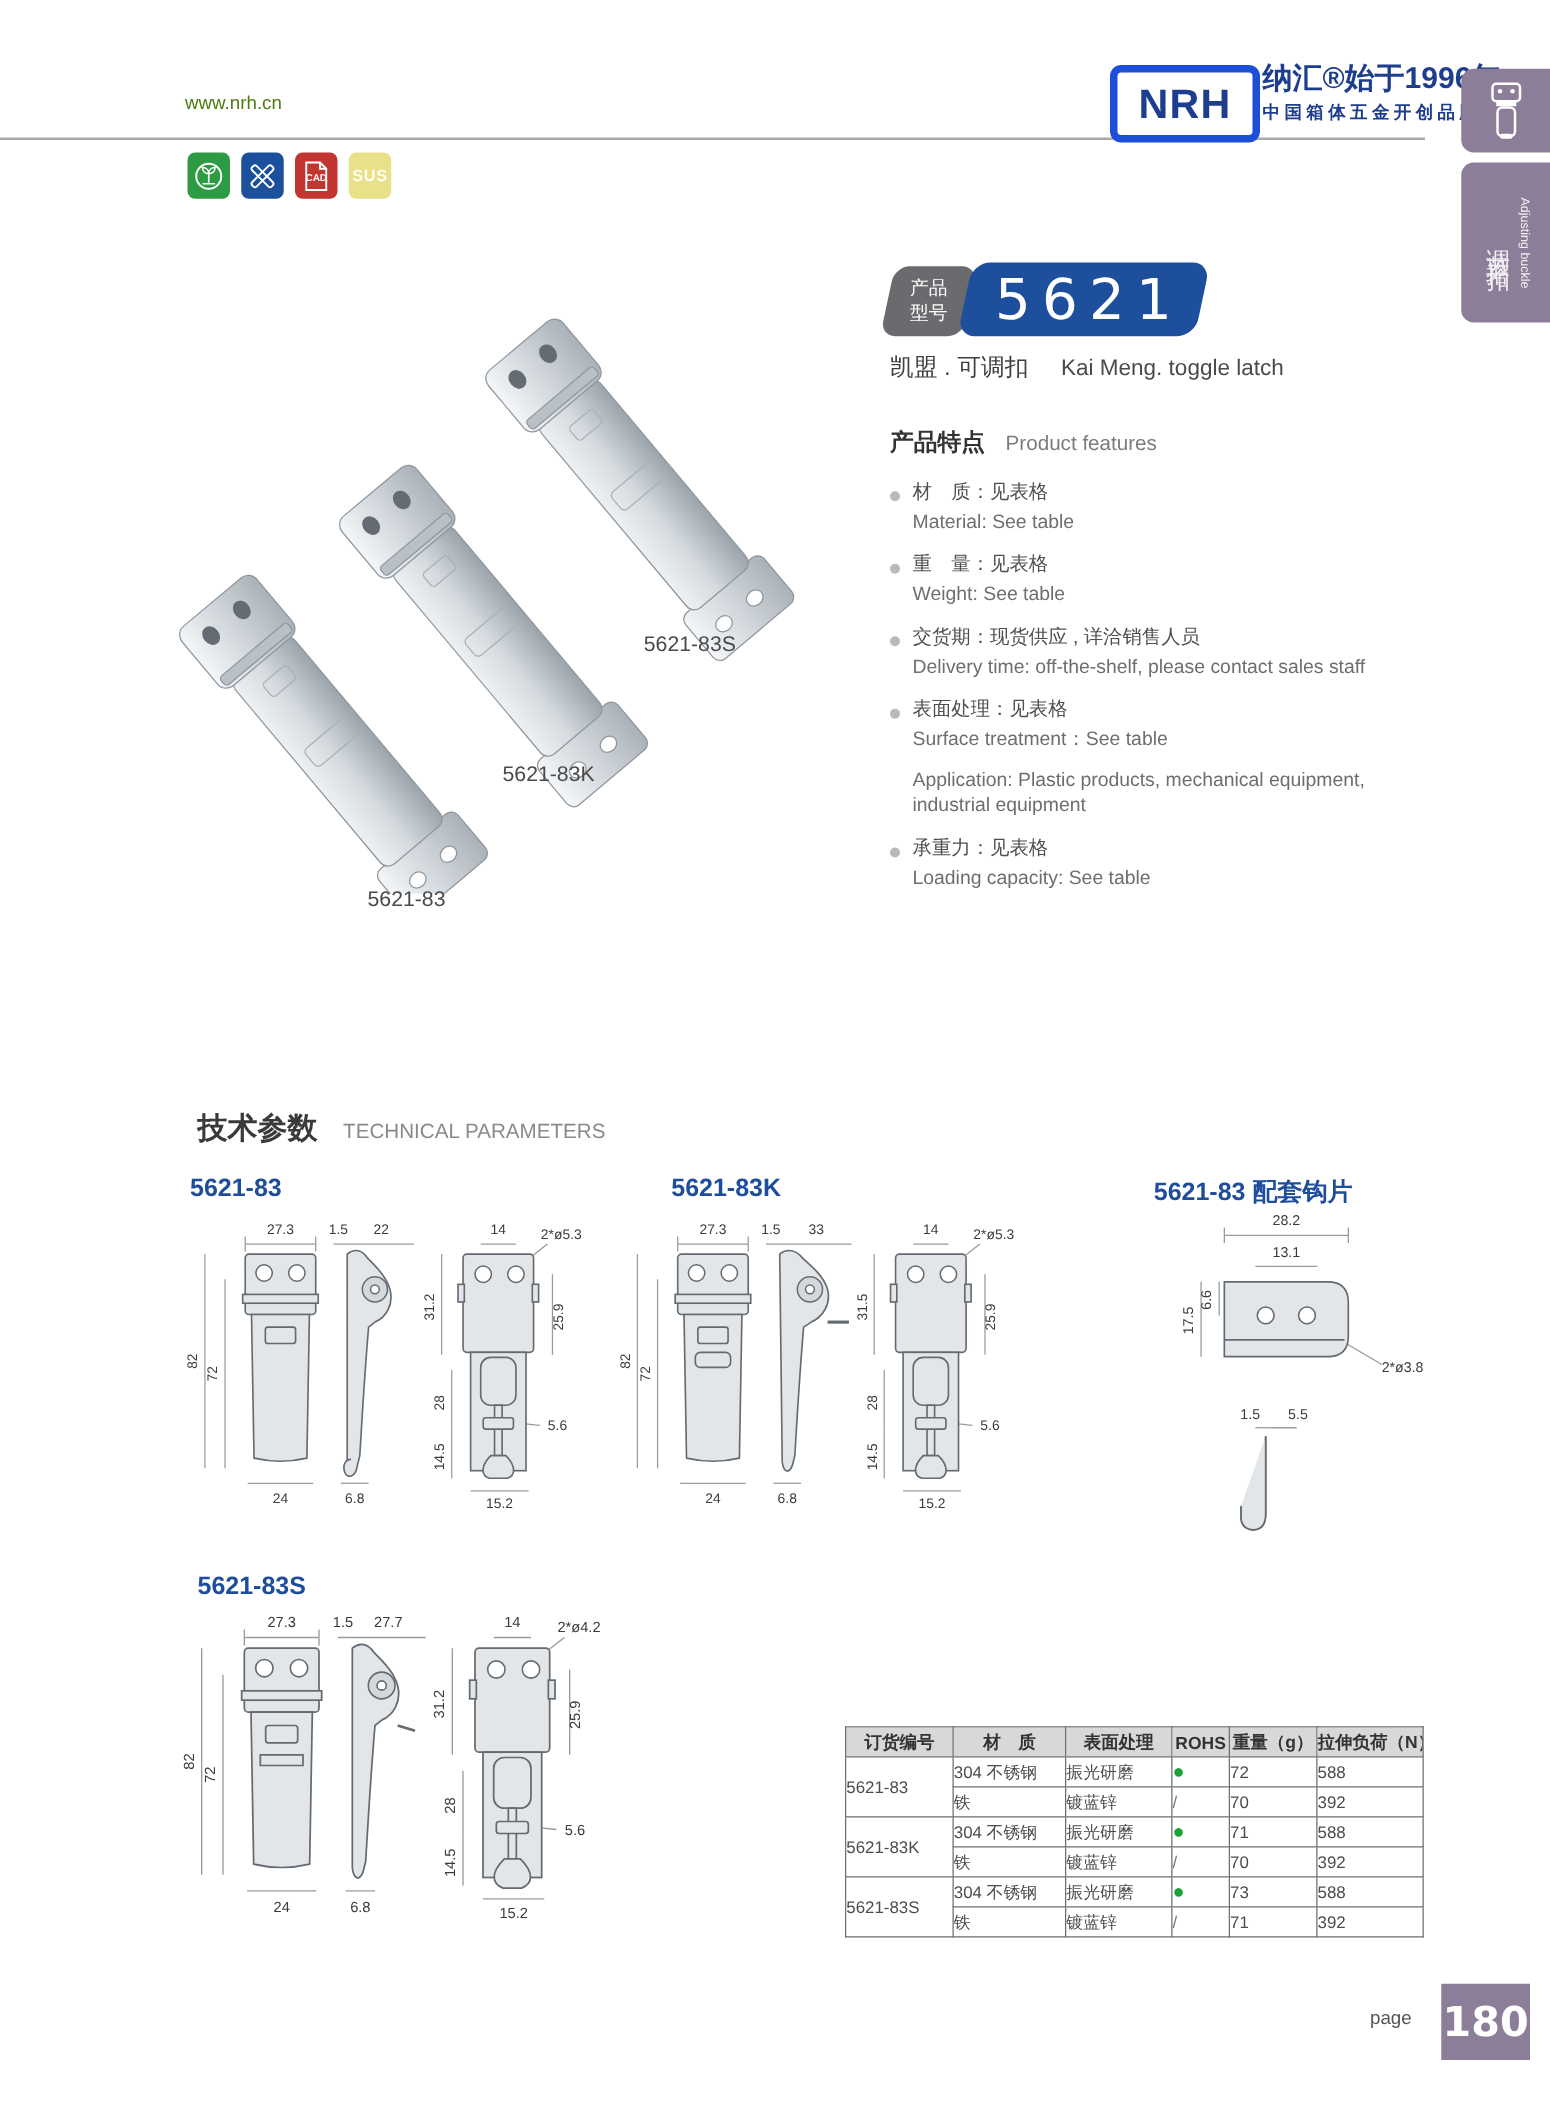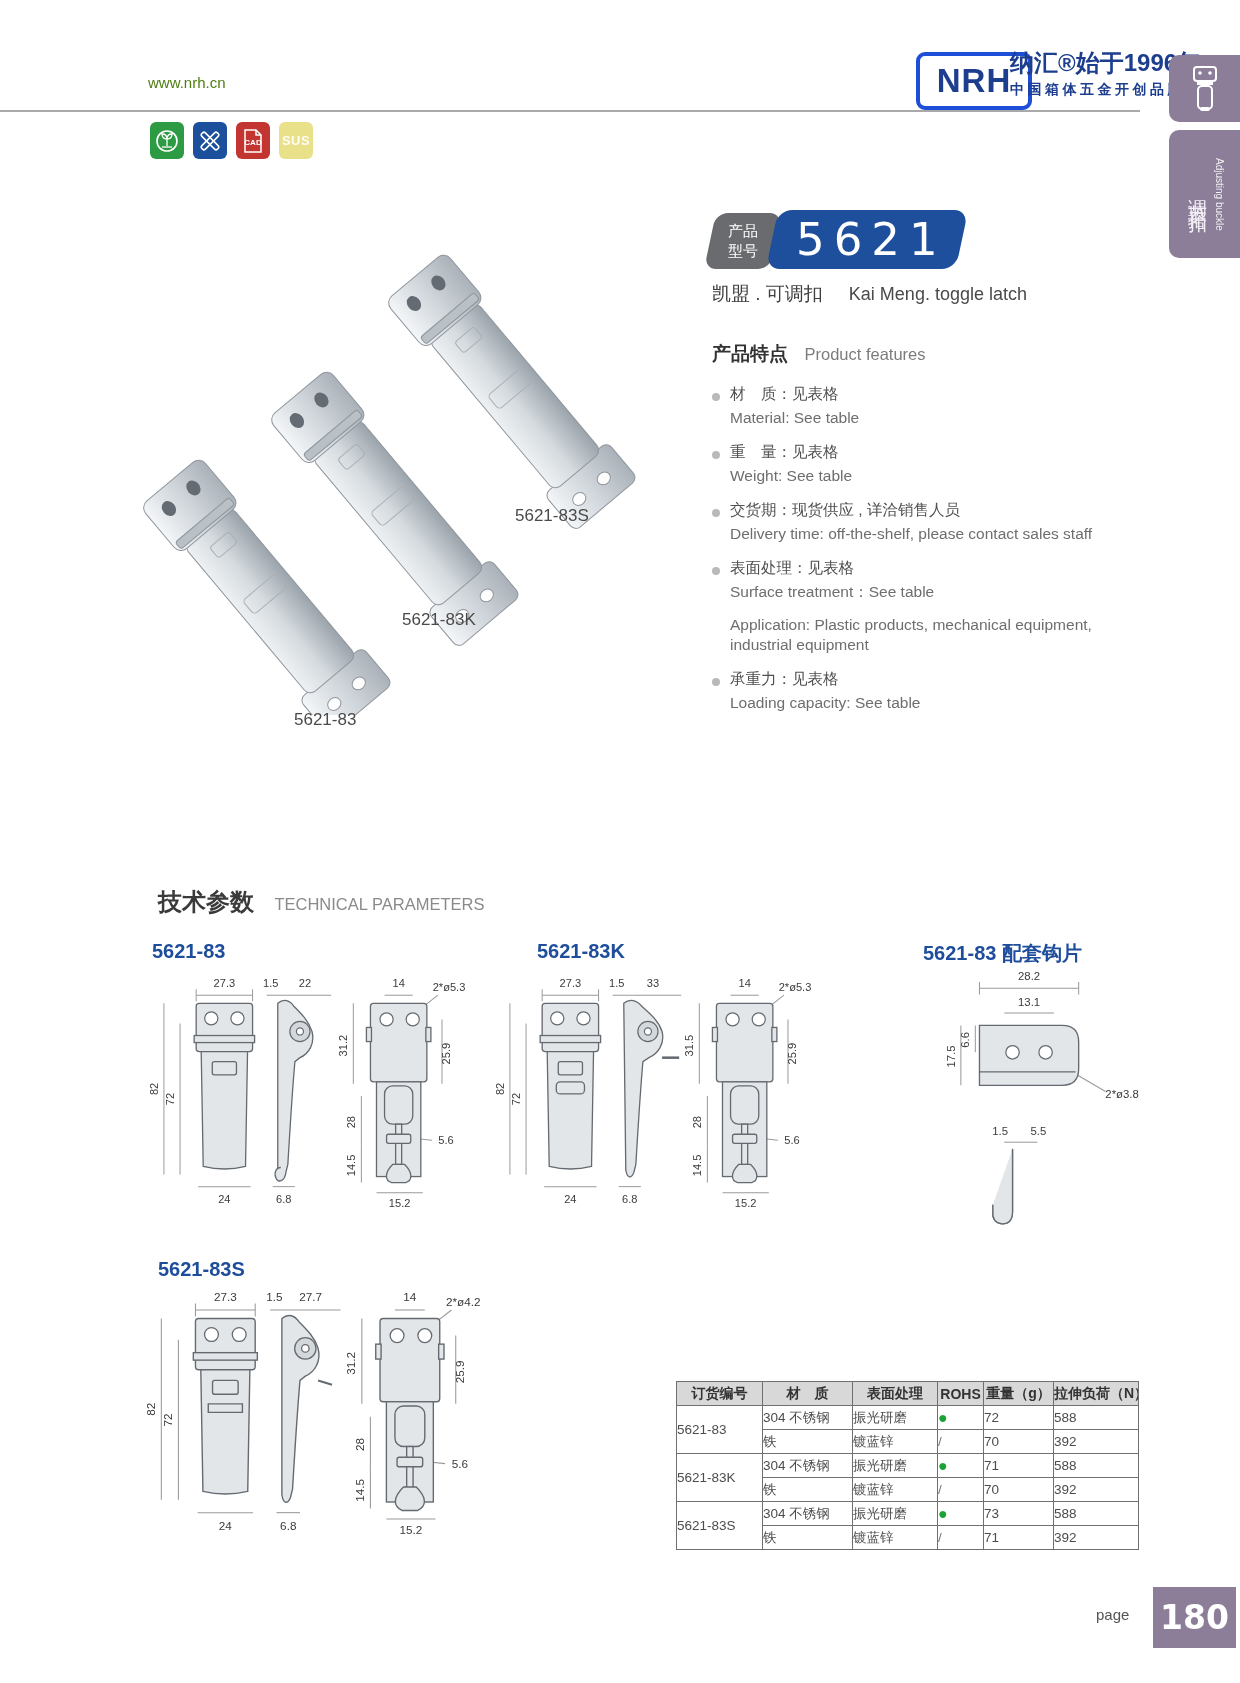--- a/index.html
+++ b/index.html
@@ -2,21 +2,21 @@
 <html><head>
 <meta charset="utf-8">
 <style>
   html,body{margin:0;padding:0;background:#fff;font-family:"Liberation Sans","DejaVu Sans",sans-serif;}
   .page{position:relative;width:1240px;height:1683px;background:#fff;overflow:hidden;}
   .abs{position:absolute;}
 
   
   .website{left:148px;top:74px;font-size:15px;color:#4d7c0f;text-decoration:none;}
   .divider{left:0;top:110px;width:1140px;height:2px;background:#a9a9a9;}
-  .logo-box{left:888px;top:52px;width:108px;height:50px;border:4px solid #1d4ed8;border-radius:9px;display:flex;align-items:center;justify-content:center;margin-left:28px;}
+  .logo-box{left:888px;top:52px;width:108px;height:50px;border:6px solid #1d4ed8;border-radius:9px;display:flex;align-items:center;justify-content:center;}
   .logo-box span{font-size:33px;font-weight:bold;color:#1d3e8f;letter-spacing:1px;}
   .brand-text{left:1010px;top:48px;color:#1d3e8f;}
   .brand-text .t1{font-size:24px;font-weight:bold;line-height:30px;}
   .brand-text .t2{font-size:14px;font-weight:bold;letter-spacing:3.5px;line-height:22px;}
 
   
   .side-tab{left:1169px;width:71px;background:#8c7e99;border-radius:10px 0 0 10px;display:flex;align-items:center;justify-content:center;}
   .tab-icon{top:55px;height:67px;}
   .tab-cat{top:130px;height:128px;}
   .vzh{writing-mode:vertical-rl;font-size:19px;letter-spacing:5px;color:#f2eff5;}
@@ -72,21 +72,21 @@
 
   
   .spec{left:676px;top:1381px;border-collapse:collapse;table-layout:fixed;width:462px;}
   .spec th,.spec td{border:1px solid #6f6f6f;padding:0;height:23px;font-size:13.5px;color:#4c4c4c;overflow:hidden;white-space:nowrap;}
   .spec th{background:#d8d8d8;font-weight:bold;color:#333;height:23px;font-size:14px;}
   .rohs.pass{color:#1ba33a;font-size:16px;}
   .rohs.slash{color:#777;}
 
   
   .pagelbl{left:1096px;top:1606px;font-size:15px;color:#555;}
-  .pagebox{left:1153px;top:1587px;width:83px;height:61px;background:#8c7e99;display:flex;align-items:center;justify-content:center;}
+  .pagebox{left:1153px;top:1587px;width:71px;height:61px;background:#8c7e99;display:flex;align-items:center;justify-content:center;}
   .pagebox span{color:#fff;font-size:33px;font-weight:bold;font-family:"DejaVu Sans",sans-serif;}
 </style>
 </head>
 <body>
 
 <div class="page">
 
   <a class="abs website" href="#">www.nrh.cn</a>
   <div class="abs divider"></div>
   <div class="abs logo-box">

